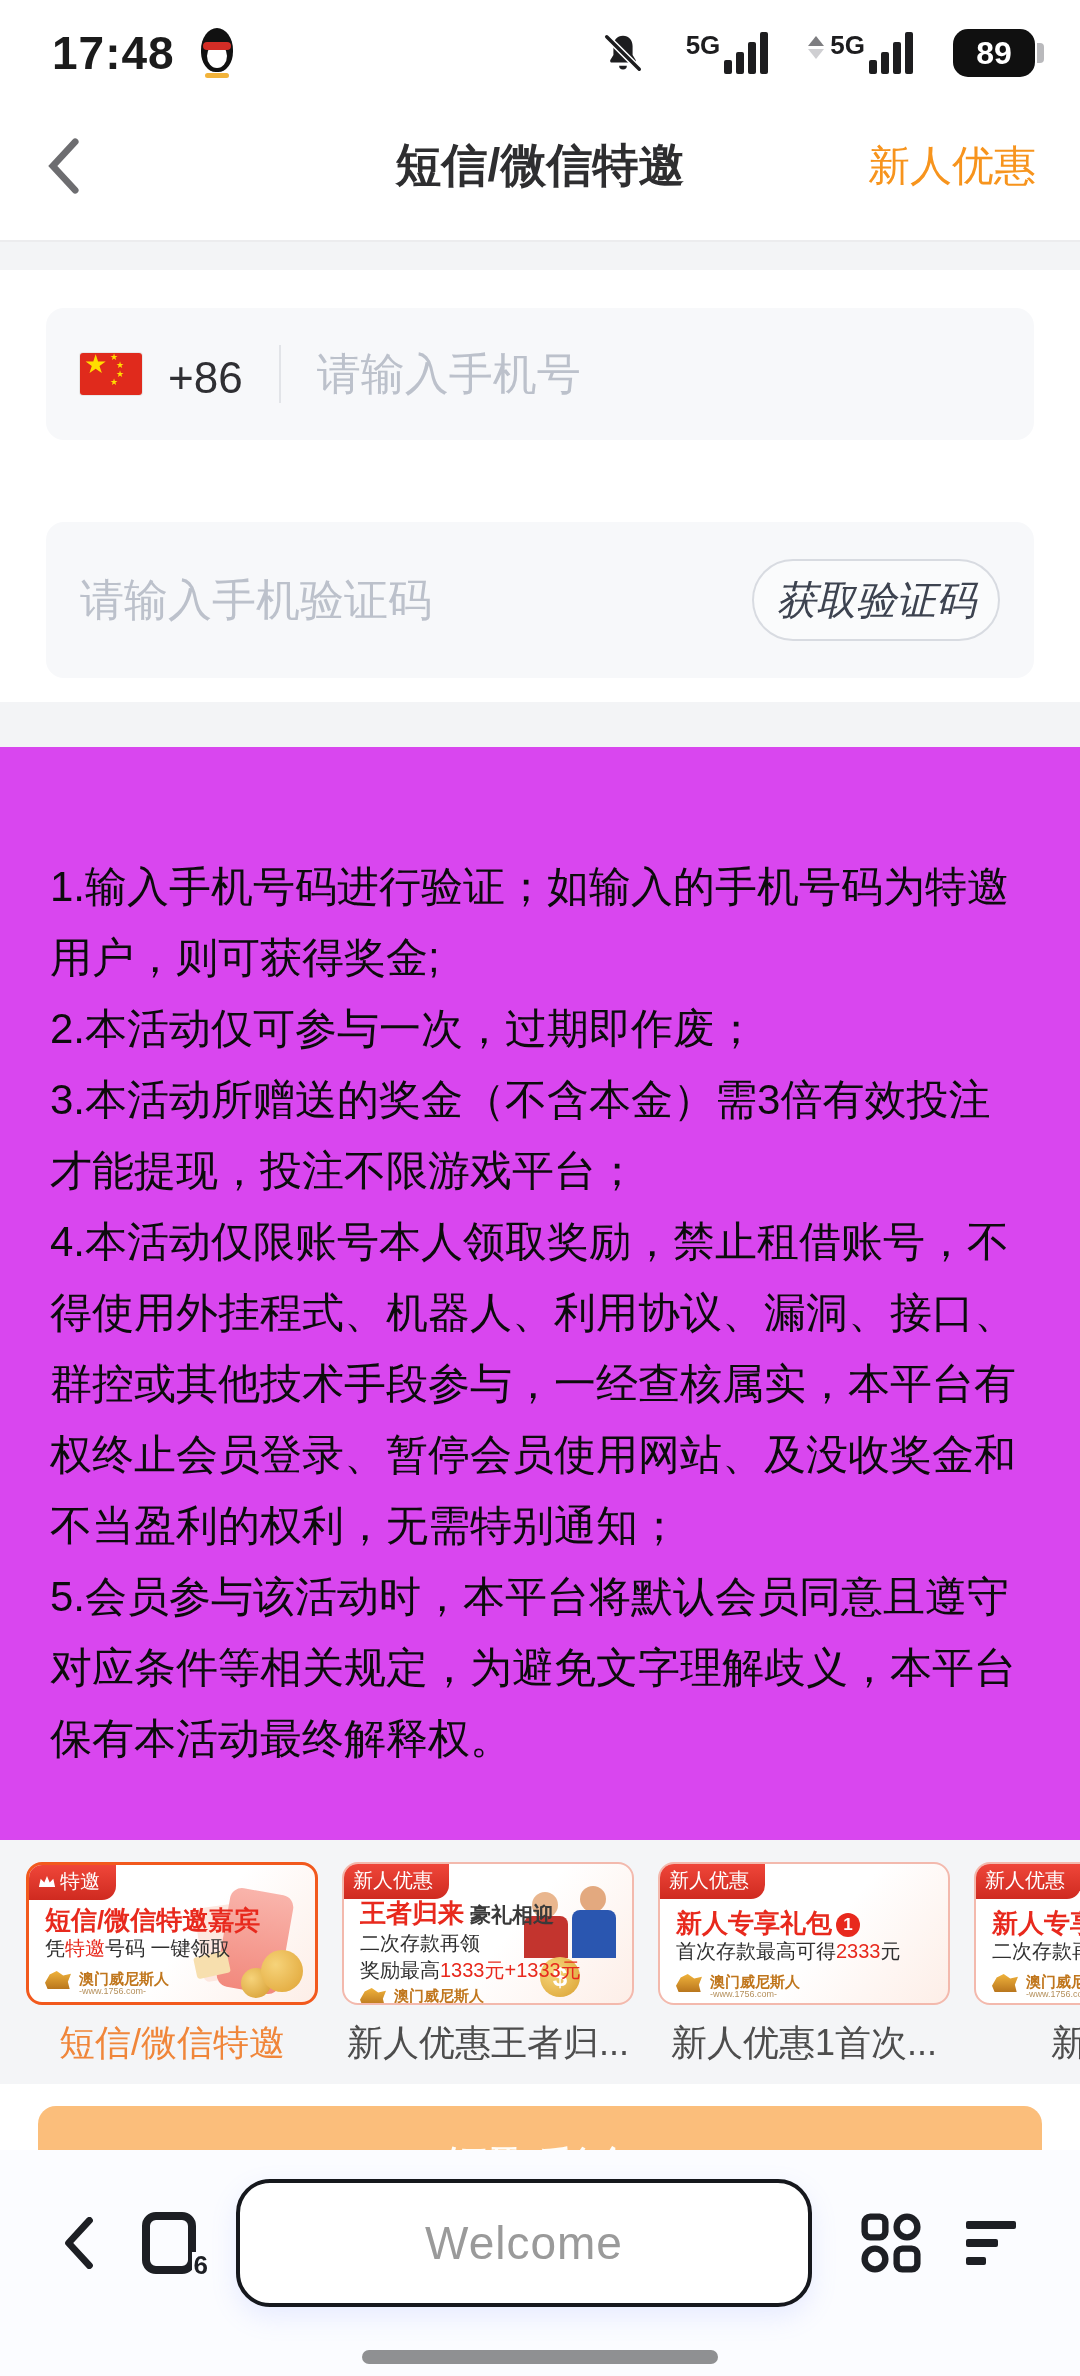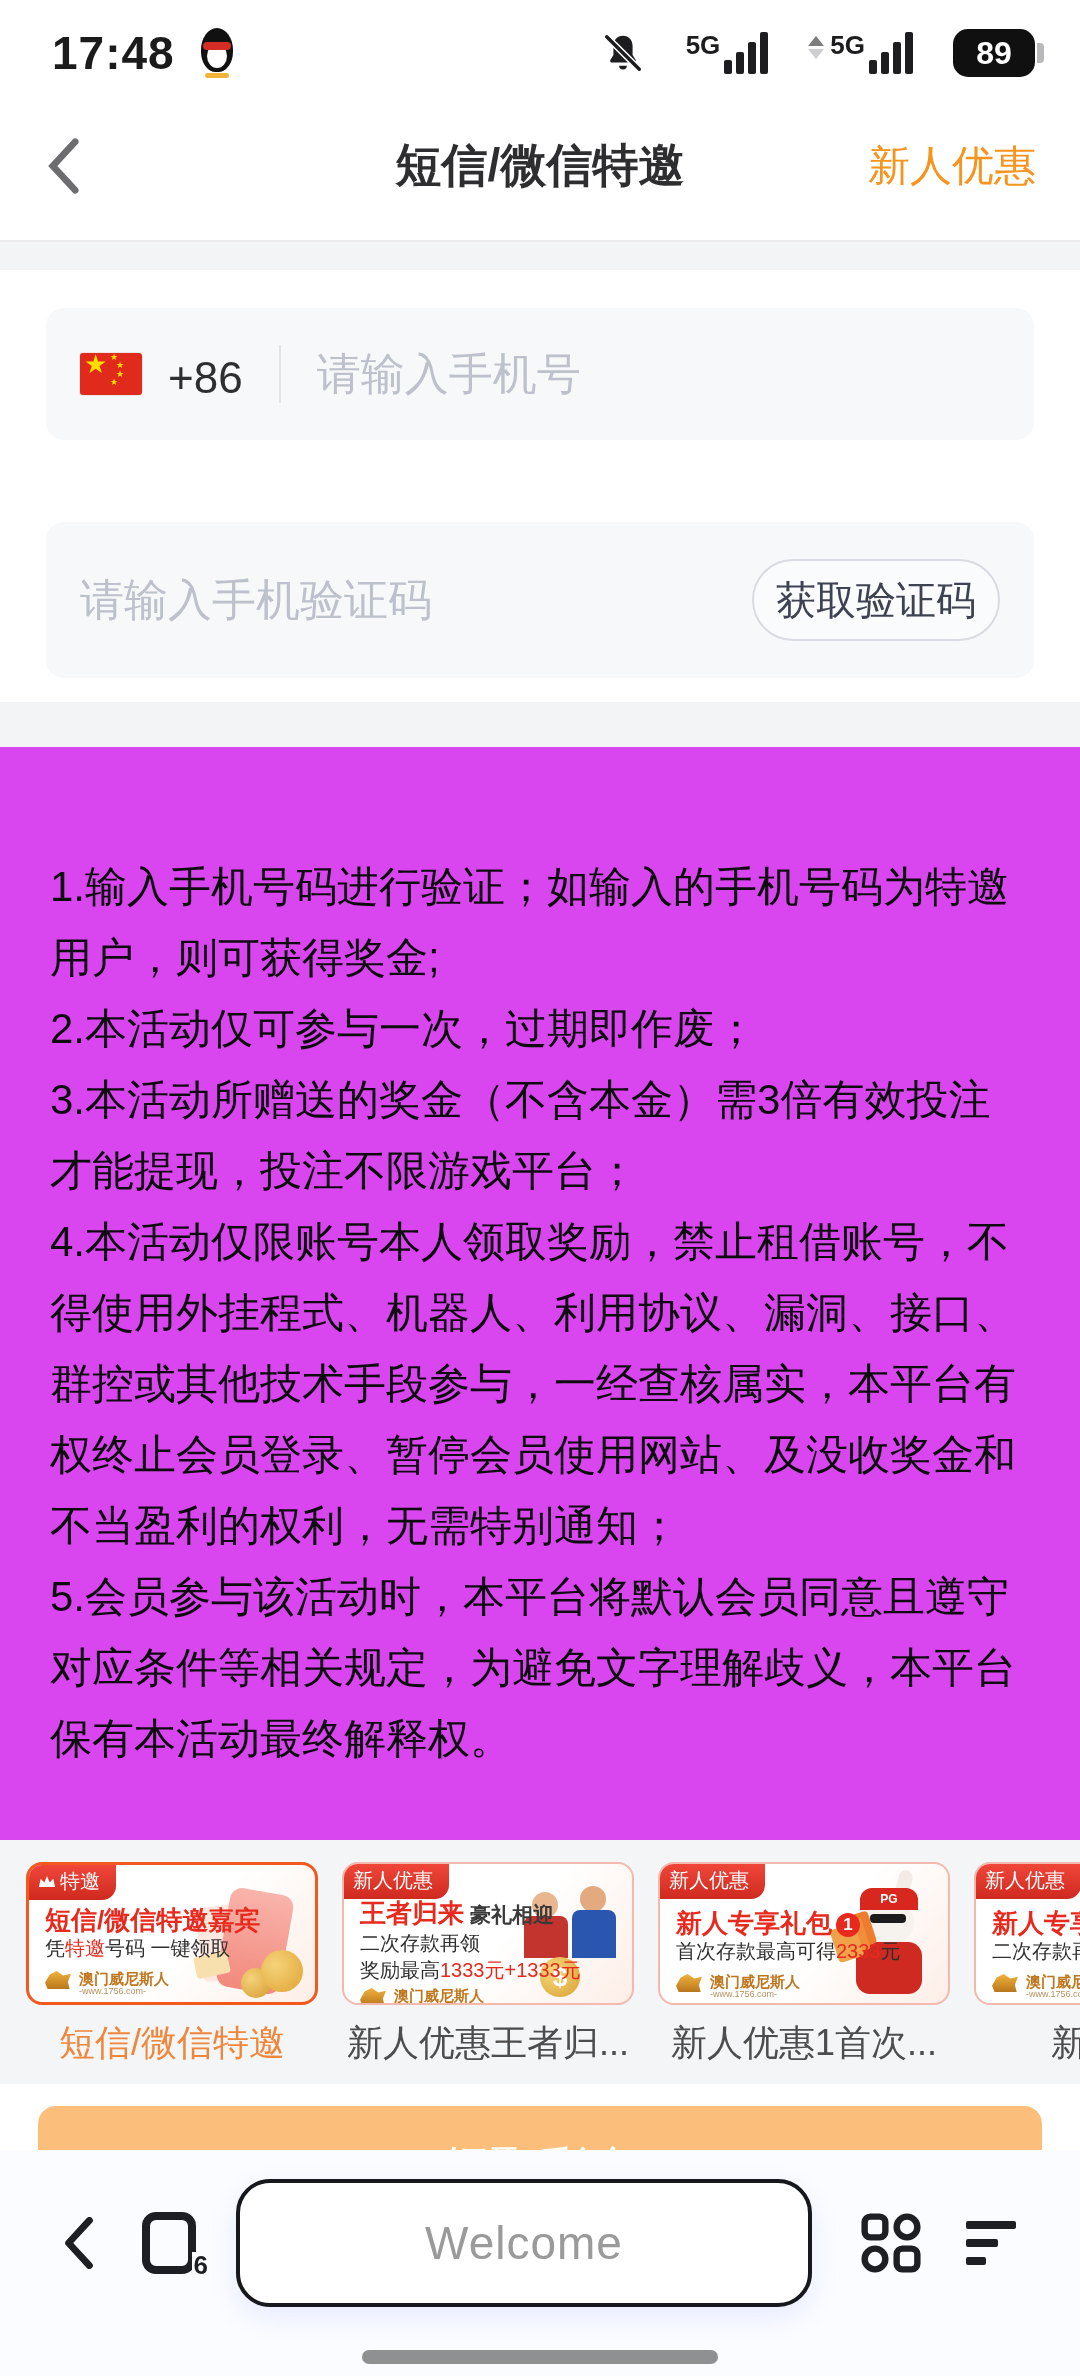--- a/index.html
+++ b/index.html
@@ -42,21 +42,21 @@
   .row-phone { height:132px; }
   .row-code { height:156px; margin-top:82px; justify-content:space-between; }
   .flag { position:relative; width:62px; height:42px; background:#e02a1c; border-radius:3px; box-shadow:0 0 0 1px #e8e8e8; overflow:hidden; }
   .flag .big { position:absolute; left:4px; top:-4px; color:#ffde00; font-size:26px; }
   .flag .s1,.flag .s2,.flag .s3,.flag .s4 { position:absolute; color:#ffde00; font-size:9px; }
   .flag .s1{ left:30px; top:-1px; } .flag .s2{ left:36px; top:7px; } .flag .s3{ left:36px; top:16px; } .flag .s4{ left:30px; top:24px; }
   .ccode { font-size:44px; color:#2f2f33; margin-left:26px;margin-top:8px; }
   .vdiv { width:2px; height:58px; background:#e2e4e8; margin:0 36px; }
   .ghost-input { border:none; outline:none; background:transparent; font-size:44px; color:#2f2f33; flex:1; min-width:0; font-family:inherit; }
   .ghost-input::placeholder { color:#bcc1cb; }
-  .code-btn { min-width:248px; height:82px; border-radius:42px; border:2px solid #d8dbe1; background:#fafbfc; color:#3d4350; font-size:40px; display:flex; align-items:center; justify-content:center; font-family:inherit; }
+  .code-btn { min-width:248px; height:82px; border-radius:42px; border:2px solid #d8dbe1; background:#fafbfc; color:#3d4350; font-size:40px; display:flex; align-items:center; justify-content:center; font-family:inherit;font-style:italic; }
   
   .rules { background:#d946ef; padding:104px 50px 66px; }
   .rules p { font-size:42px; line-height:71px; color:#0c0c0c; text-align:left; }
   
   .carousel { background:#f4f5f7; padding:22px 0 0; }
   .banners { display:flex; gap:24px; padding-left:26px; width:1300px; }
   .banner { position:relative; width:292px; height:143px; flex:0 0 292px; border-radius:16px; background:linear-gradient(130deg,#ffffff 55%,#fdeee7); overflow:hidden; border:2px solid #f3b9ad; }
   .banner.selected { border:3px solid #f2591d; }
   .badge { position:absolute; top:-1px; left:-1px; display:flex; align-items:center; gap:4px; background:linear-gradient(#f0473a,#cf2a20); color:#fff; font-size:20px; padding:4px 16px 5px 10px; border-radius:14px 0 14px 0; z-index:3; }
   .badge svg { display:block; }
@@ -254,28 +254,20 @@
               <span class="brand-url" style="display:block">-www.1756.com-</span>
             </span>
         </span>
       </div>
     </div>
 
     <div class="banner">
       <span class="badge">
           <span>新人优惠</span>
         </span>
-      <div class="art">
-        <span class="a-ear"></span>
-          <span class="a-rhead"></span>
-          <span class="a-cap">PG</span>
-          <span class="a-glass"></span>
-          <span class="a-jacket"></span>
-          <span class="a-fan"></span>
-      </div>
       <div class="b-content" style="padding-top:44px">
         <span class="b-title"><span>新人专享礼包</span><span class="num-badge">1</span></span>
         <span class="b-line"><span>首次存款最高可得</span><span class="red">2333</span><span>元</span></span>
         <span class="brand">
           <span class="lion"></span>
           <span>
               <span class="brand-txt" style="display:block">澳门威尼斯人</span>
               <span class="brand-url" style="display:block">-www.1756.com-</span>
             </span>
         </span>

